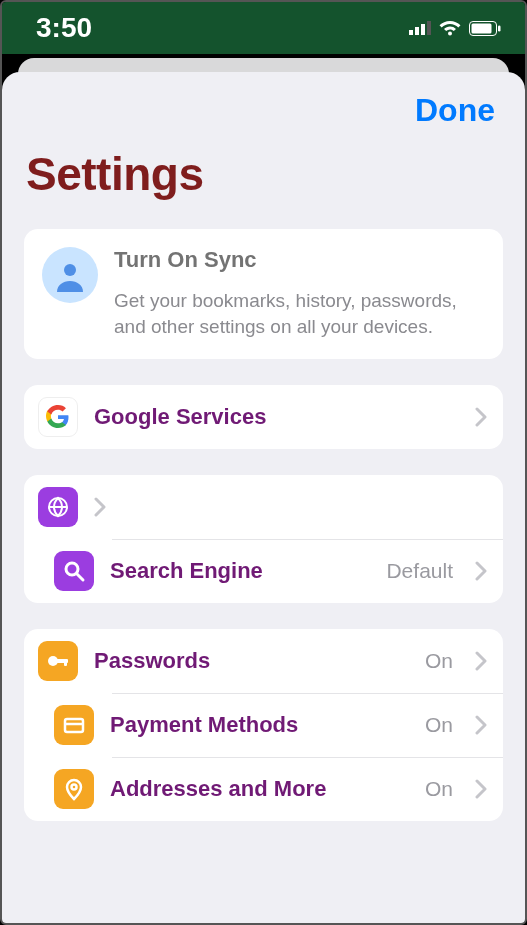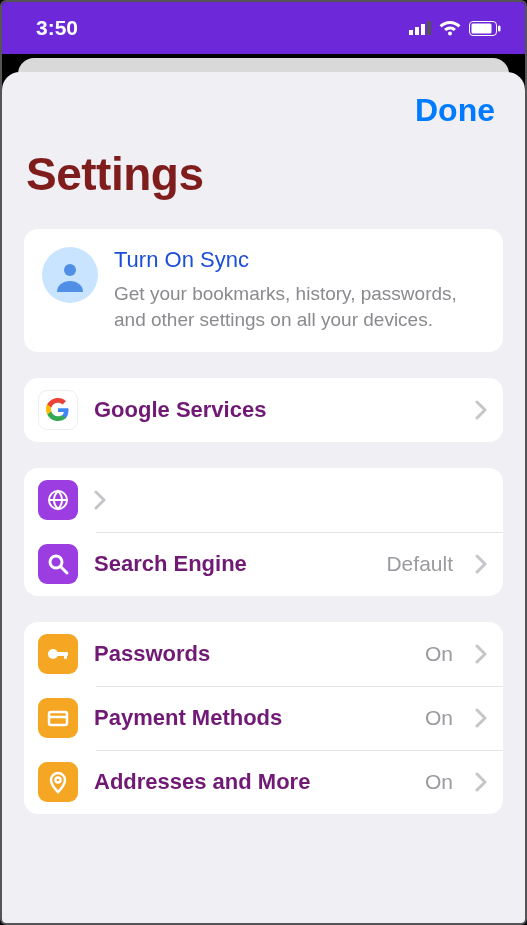--- a/index.html
+++ b/index.html
@@ -6,28 +6,28 @@
   html, body { width: 527px; height: 925px; }
   body {
     font-family: -apple-system, "Helvetica Neue", Arial, sans-serif;
     background: #000;
     overflow: hidden;
     border: 2px solid #555;
     border-radius: 6px;
   }
   .status-bar {
     height: 52px;
-    background: #6d28d9;
+    background: #14532d;
     color: #fff;
     display: flex;
     align-items: center;
     justify-content: space-between;
     padding: 0 24px 0 34px;
     font-weight: 600;
-    font-size: 21px;
+    font-size: 28px;
   }
   .status-right { display: flex; align-items: center; gap: 8px; }
   .status-right svg { display: block; }
 
   .card-stack {
     position: relative;
     width: 100%;
     height: calc(100% - 52px);
   }
   .back-card {
@@ -82,31 +82,31 @@
   .group .row:not(:first-child) {
     position: relative;
   }
   .group .row:not(:first-child)::before {
     content: "";
     position: absolute;
     left: 72px; right: 0; top: 0;
     height: 1px;
     background: #e4e4e7;
   }
-  .group .row + .row { border-top: none; margin-left:0; padding-left:14px;border-radius:23px; }
+  .group .row + .row { border-top: none; margin-left:16px; padding-left:14px;border-radius:23px; }
   .group .row + .row .icon-box { margin-left:0; }
 
   .sync-row { align-items: flex-start; padding: 18px 18px 20px 18px; }
   .avatar {
     width: 56px; height: 56px; border-radius: 50%;
     background: #c9e4ff;
     display: flex; align-items: center; justify-content: center;
     flex-shrink: 0;
   }
-  .sync-text h3 { font-size: 22px; font-weight: 400; color: #1d4ed8; margin-bottom: 8px; }
+  .sync-text h3 { font-size: 22px; font-weight: 700; color: #737373; margin-bottom: 15px; }
   .sync-text p  { font-size: 19px; color: #8a8a8f; line-height: 1.35; }
 
   .icon-box {
     width: 40px; height: 40px; border-radius: 9px;
     display: flex; align-items: center; justify-content: center;
     flex-shrink: 0;
   }
   .icon-google { background: #fff; border: 1px solid #eee; }
   .icon-purple { background: #9b3de0; }
   .icon-amber  { background: #f5a623; }

